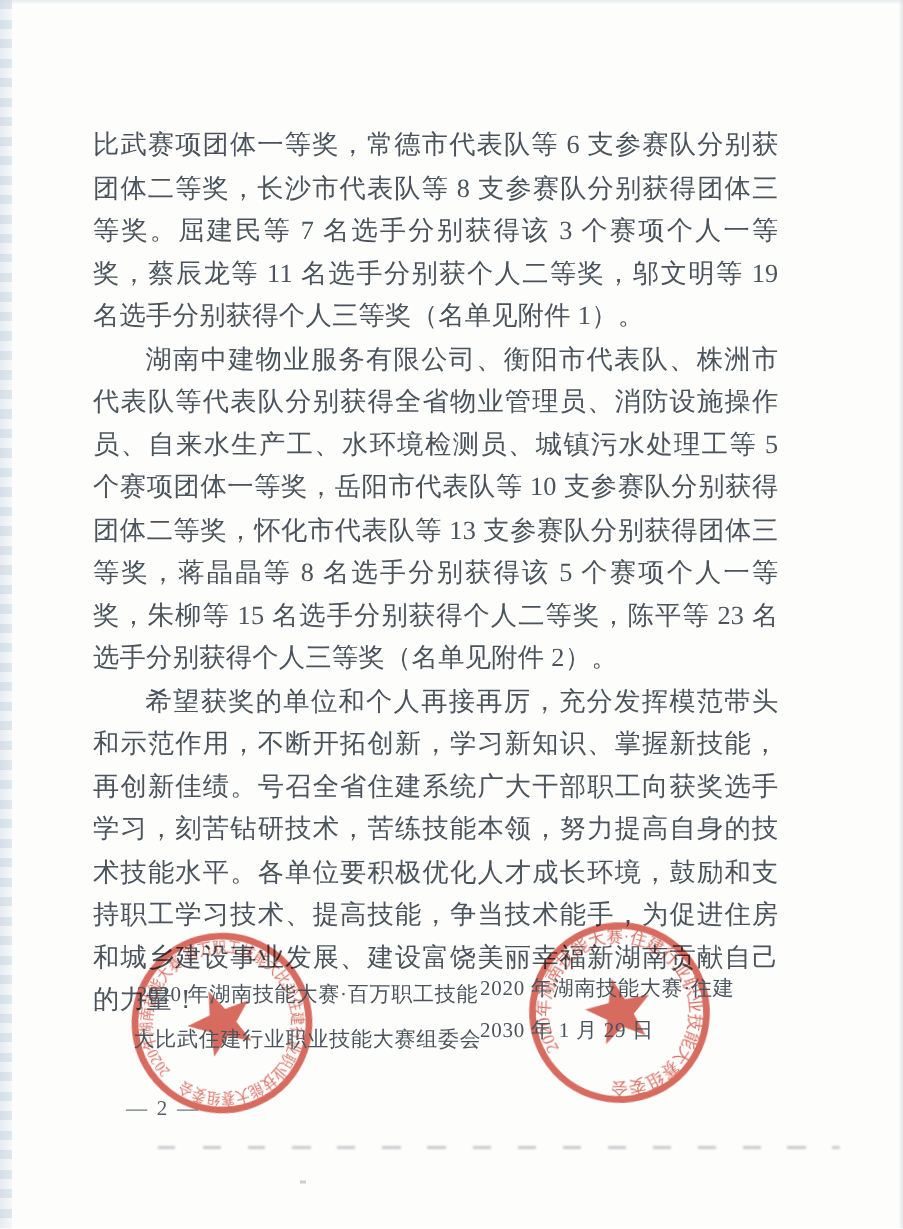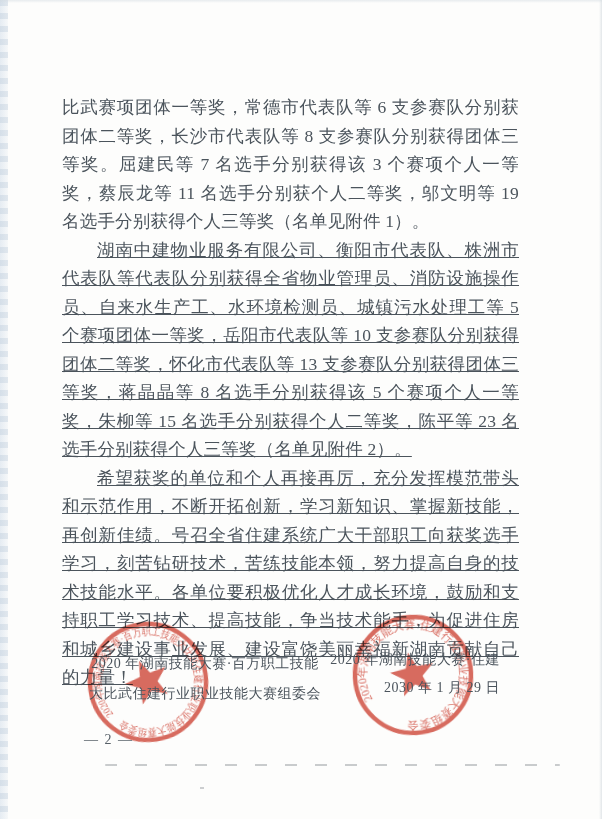--- a/index.html
+++ b/index.html
@@ -26,28 +26,27 @@
     position:absolute;left:0;top:0;width:602px;height:3px;
     background:linear-gradient(180deg,rgba(210,218,224,.5),rgba(210,218,224,0));
     pointer-events:none;
   }
   
   .content{
     position:absolute;left:62px;top:82px;width:457px;
     font-size:17.5px;line-height:28.5px;
     text-align:justify;text-justify:inter-character;
     letter-spacing:.2px;
-    margin-top:11px;
   }
   .content p{margin:0;padding:0;}
-  .content p.indent{text-indent:2em;text-decoration:underline;}
+  .content p.indent{text-indent:2em;}
   
   .sig{position:absolute;font-size:14px;letter-spacing:.5px;color:#4b545c;}
   .sig-left{left:84px;top:649px;width:242px;text-align:center;line-height:30px;}
-  .sig-right{left:320px;top:646px;width:180px;text-align:right;line-height:28px;}
+  .sig-right{left:320px;top:646px;width:180px;text-align:left;line-height:28px;}
   .sig div{white-space:nowrap;}
   .page-num{
     position:absolute;left:84px;top:732px;
     font-size:14px;letter-spacing:1.5px;color:#565f67;
   }
   
   .stamp{
     position:absolute;width:126px;height:126px;
     mix-blend-mode:multiply;opacity:.88;filter:blur(.3px);
   }

